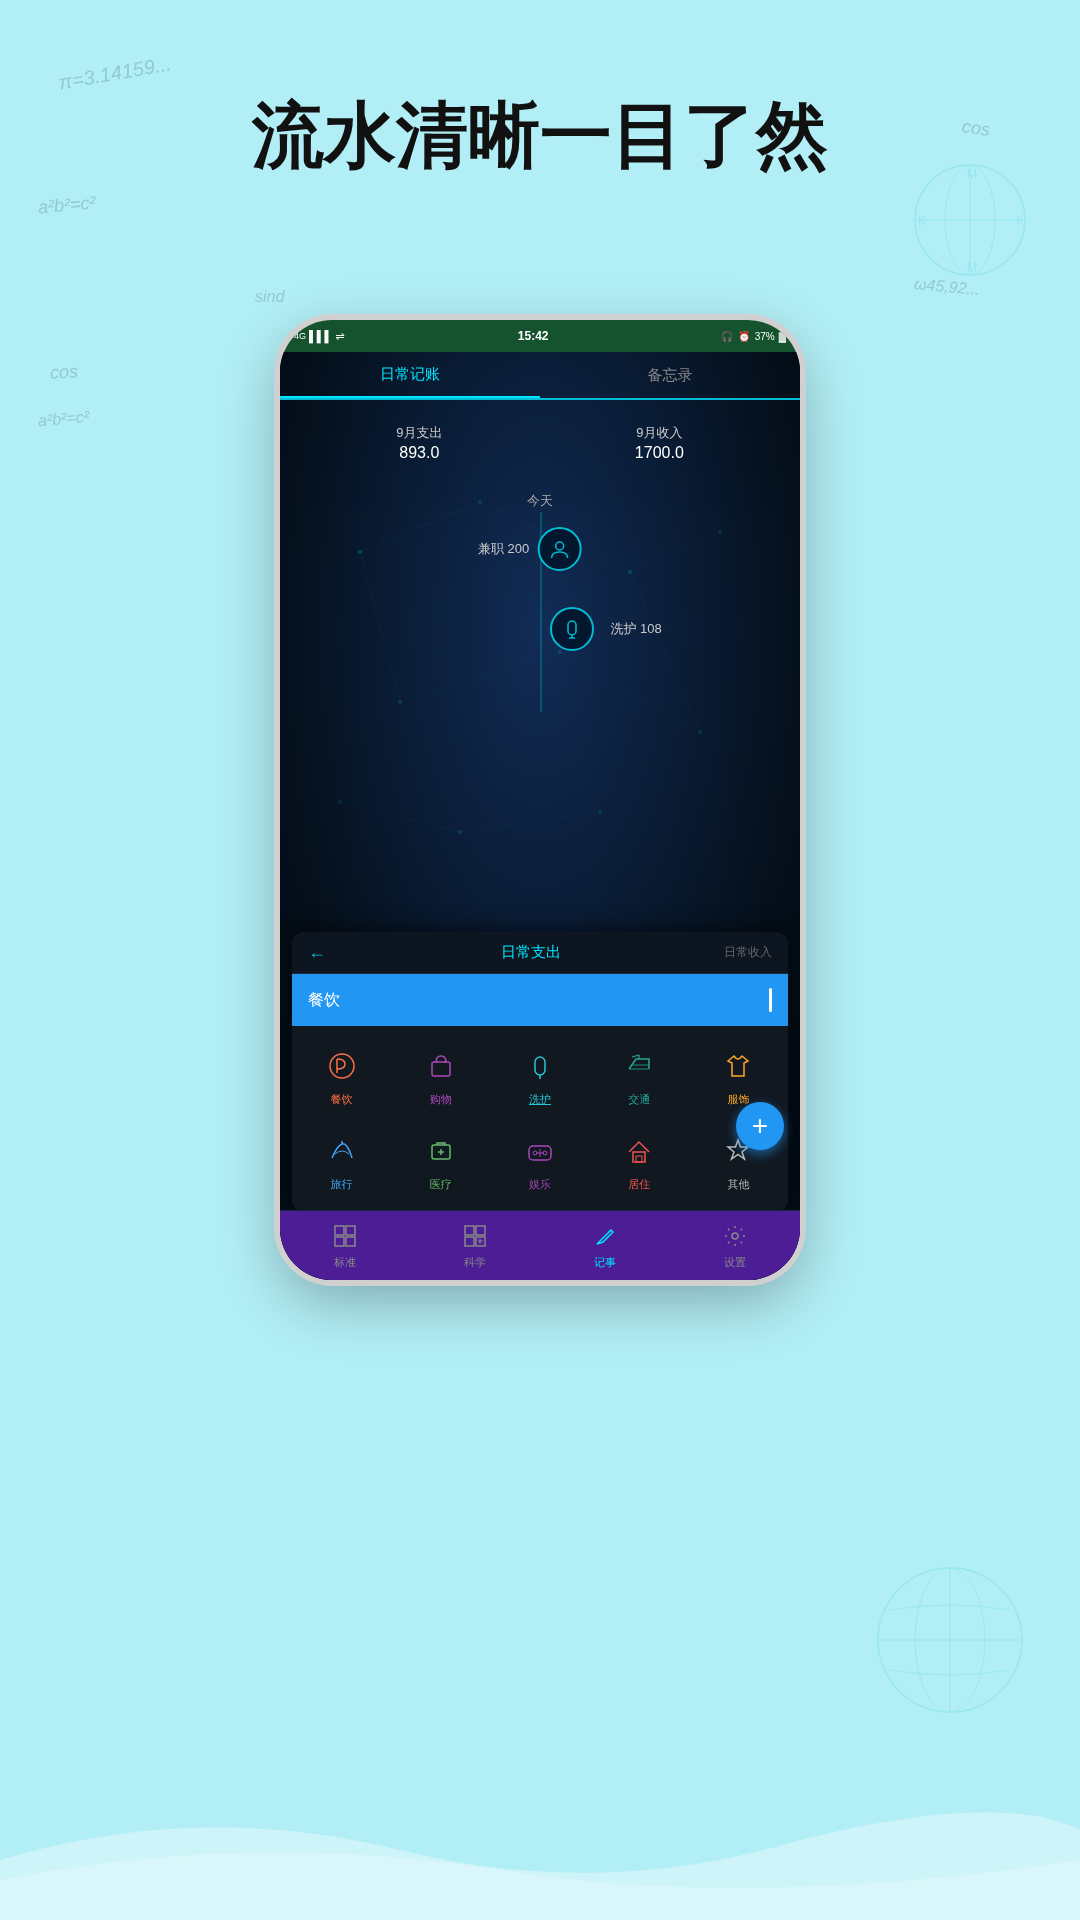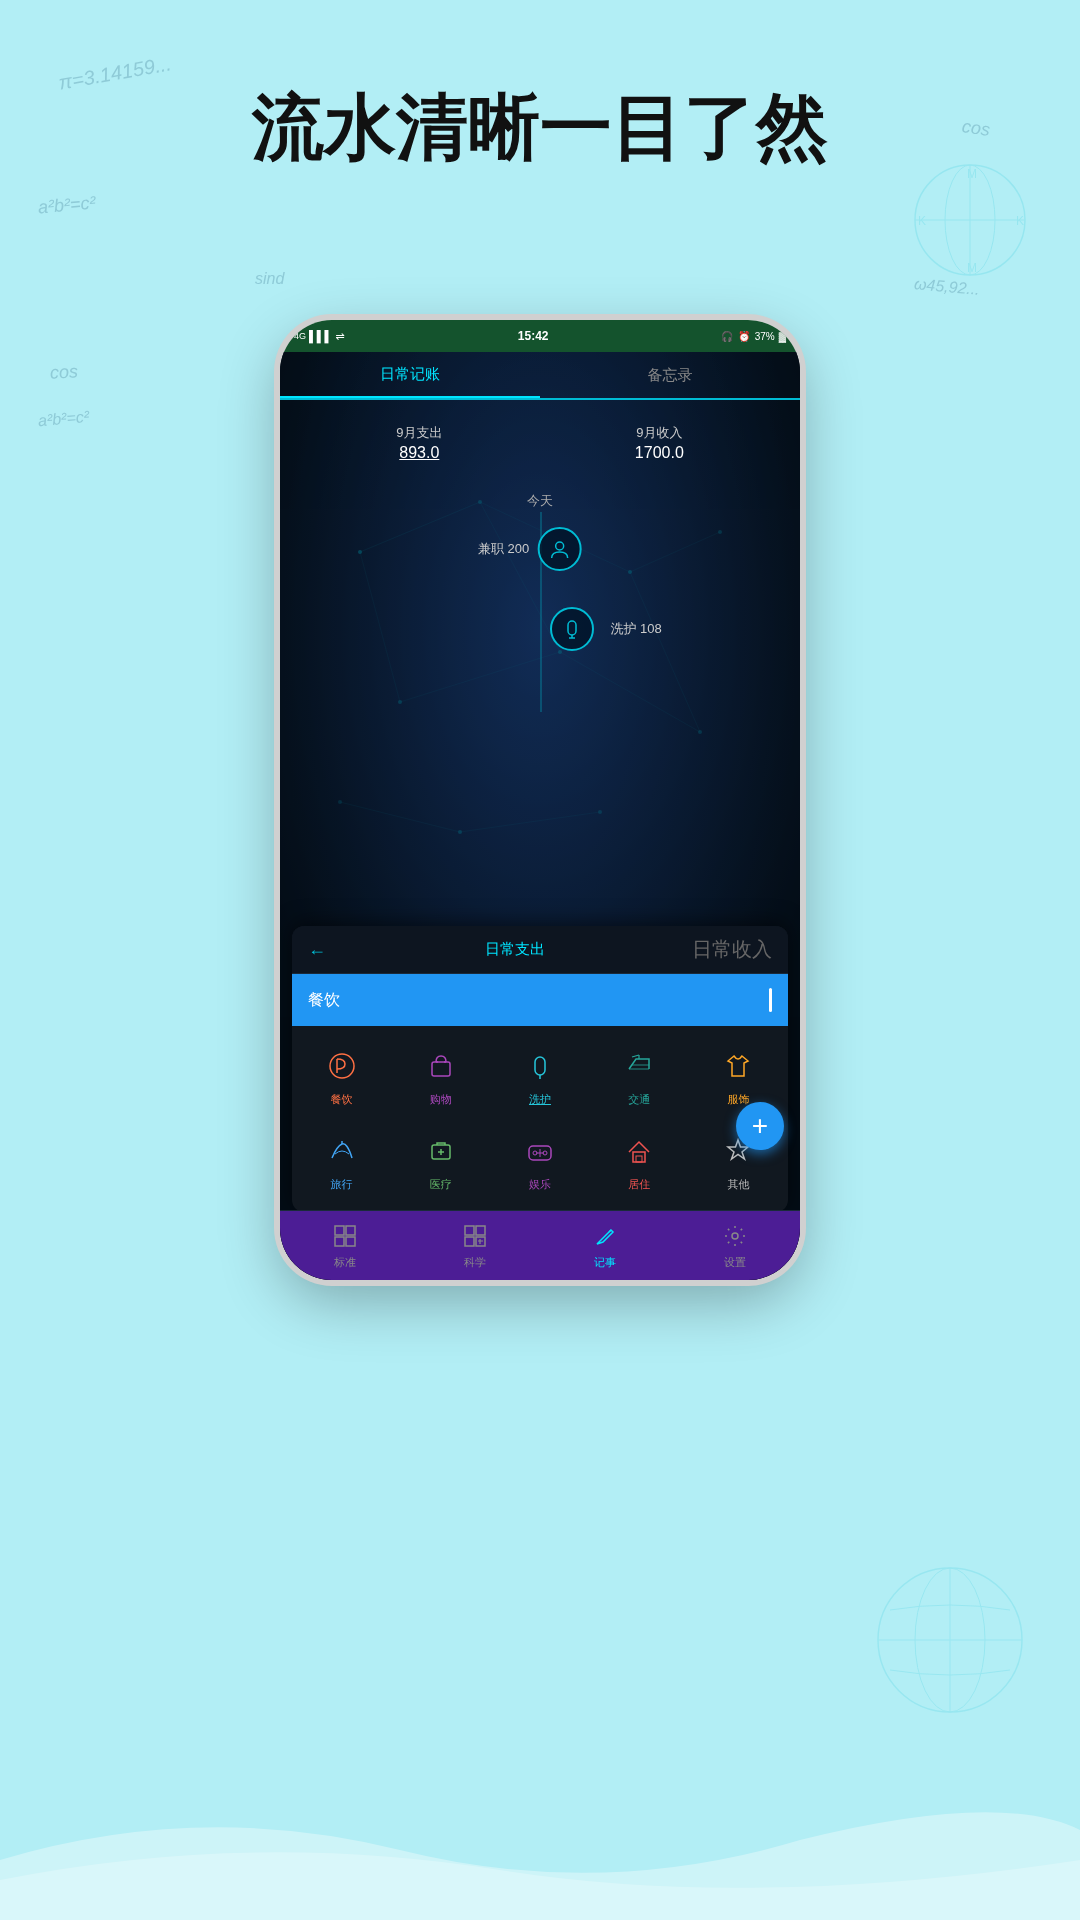--- a/index.html
+++ b/index.html
@@ -32,21 +32,21 @@
       font-size: 72px;
       font-weight: 700;
       color: #111;
       display: block;
     }
     .headline-line2 {
       font-size: 72px;
       font-weight: 700;
       color: #111;
       display: block;
-      margin-top: 0;
+      margin-top: 8px;
     }
 
     
     .phone-frame {
       position: absolute;
       top: 320px;
       left: 50%;
       transform: translateX(-50%);
       width: 520px;
       height: 960px;
@@ -221,21 +221,21 @@
       cursor: pointer;
     }
     .cat-title-active {
       flex: 1;
       text-align: center;
       color: #00e5ff;
       font-size: 15px;
     }
     .cat-title-inactive {
       color: #666;
-      font-size: 20px;
+      font-size: 12px;
       cursor: pointer;
     }
 
     .cat-selected-bar {
       background: #2196f3;
       padding: 14px 16px;
       font-size: 16px;
       color: #fff;
       display: flex;
       align-items: center;
@@ -293,21 +293,21 @@
       box-shadow: 0 4px 12px rgba(33,150,243,0.6);
       cursor: pointer;
     }
   </style>
 </head>
 <body>
 
 <span class="bg-text" style="top:62px;left:58px;transform:rotate(-10deg);font-size:20px;">π=3.14159...</span>
 <span class="bg-text" style="top:118px;right:90px;transform:rotate(8deg);font-size:18px;">cos</span>
 <span class="bg-text" style="top:195px;left:38px;transform:rotate(-5deg);font-size:18px;">a²b²=c²</span>
-<span class="bg-text" style="top:270px;left:255px;font-size:16px;">sind</span>
+<span class="bg-text" style="top:288px;left:255px;font-size:16px;">sind</span>
 <span class="bg-text" style="top:278px;right:100px;transform:rotate(5deg);font-size:16px;">ω45,92...</span>
 <span class="bg-text" style="top:362px;left:50px;transform:rotate(-3deg);font-size:18px;">cos</span>
 <span class="bg-text" style="top:410px;left:38px;transform:rotate(-5deg);font-size:16px;">a²b²=c²</span>
 
 <svg style="position:absolute;top:160px;right:50px;width:120px;height:120px;opacity:0.15;" viewBox="0 0 120 120">
   <circle cx="60" cy="60" r="55" stroke="#00bcd4" stroke-width="1.5" fill="none"></circle>
   <ellipse cx="60" cy="60" rx="25" ry="55" stroke="#00bcd4" stroke-width="1" fill="none"></ellipse>
   <line x1="5" y1="60" x2="115" y2="60" stroke="#00bcd4" stroke-width="1"></line>
   <line x1="60" y1="5" x2="60" y2="115" stroke="#00bcd4" stroke-width="1"></line>
   <text x="57" y="18" fill="#00bcd4" font-size="12">M</text>
@@ -391,21 +391,21 @@
         <span>日常记账</span>
       </div>
       <div class="tab-item">
         <span>备忘录</span>
       </div>
     </div>
 
     <div class="stats-row">
       <div class="stat-item">
         <div style="color:#ccc;font-size:13px;">9月支出</div>
-        <div style="color:#fff;font-size:16px;margin-top:2px;text-decoration:underline;">893.0</div>
+        <div style="color:#fff;font-size:16px;margin-top:2px;">893.0</div>
       </div>
       <div class="stat-item">
         <div style="color:#ccc;font-size:13px;">9月收入</div>
         <div style="color:#fff;font-size:16px;margin-top:2px;">1700.0</div>
       </div>
     </div>
 
     <div class="today-label">今天</div>
 
     <div class="timeline-line"></div>

